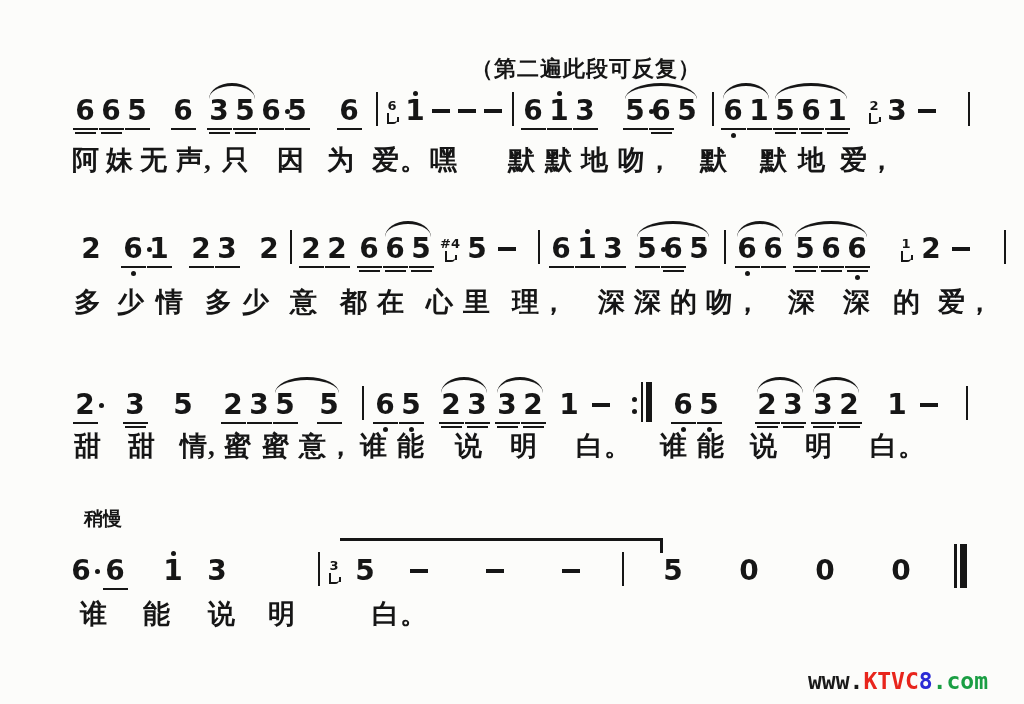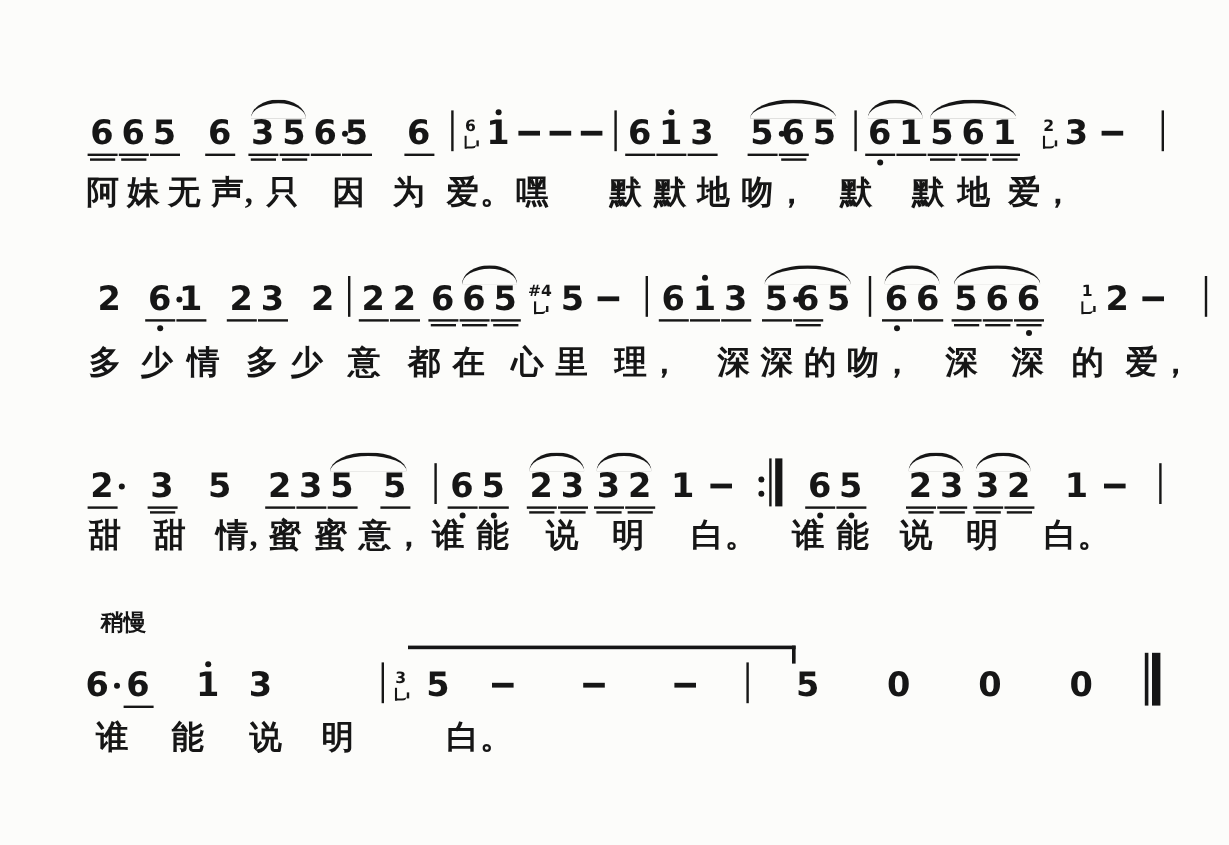--- a/index.html
+++ b/index.html
@@ -53,20 +53,21 @@
        font-size:27px;line-height:32px;color:#161616;letter-spacing:1px;}
 
   .wm{position:absolute;top:668px;left:808px;font-family:"DejaVu Sans Mono",monospace;
       font-weight:700;font-size:23px;letter-spacing:0px;}
   .wm span{display:inline-block;}
 </style>
 </head>
 <body>
 
 <div id="sheet">
+  <div class="hdr">（第二遍此段可反复）</div>
   <div class="tempo">稍慢</div>
   <div id="score">
       <div class="music-row" style="top: 84px; left: 72px;">
         <span class="grp">
           <span class="note">
             <span class="slot-top"></span>
             <span class="num">6</span>
             <span class="slot-bot">
               <i class="ul"></i>
               <i class="ul ul2"></i>
@@ -870,13 +871,14 @@
         </span>
       </div>
       <div class="lyric-row" style="top: 598px;">
         <span class="lyr" style="left: 80px;">谁</span>
         <span class="lyr" style="left: 143px;">能</span>
         <span class="lyr" style="left: 208px;">说</span>
         <span class="lyr" style="left: 268px;">明</span>
         <span class="lyr" style="left: 372px;">白。</span>
       </div>
     </div>
+  <div class="wm" id="wm"><span style="color: rgb(26, 26, 26);">www.</span><span style="color: rgb(232, 37, 28);">KTVC</span><span style="color: rgb(43, 43, 213);">8</span><span style="color: rgb(26, 158, 67);">.com</span></div>
 </div>
 
 </body></html>

